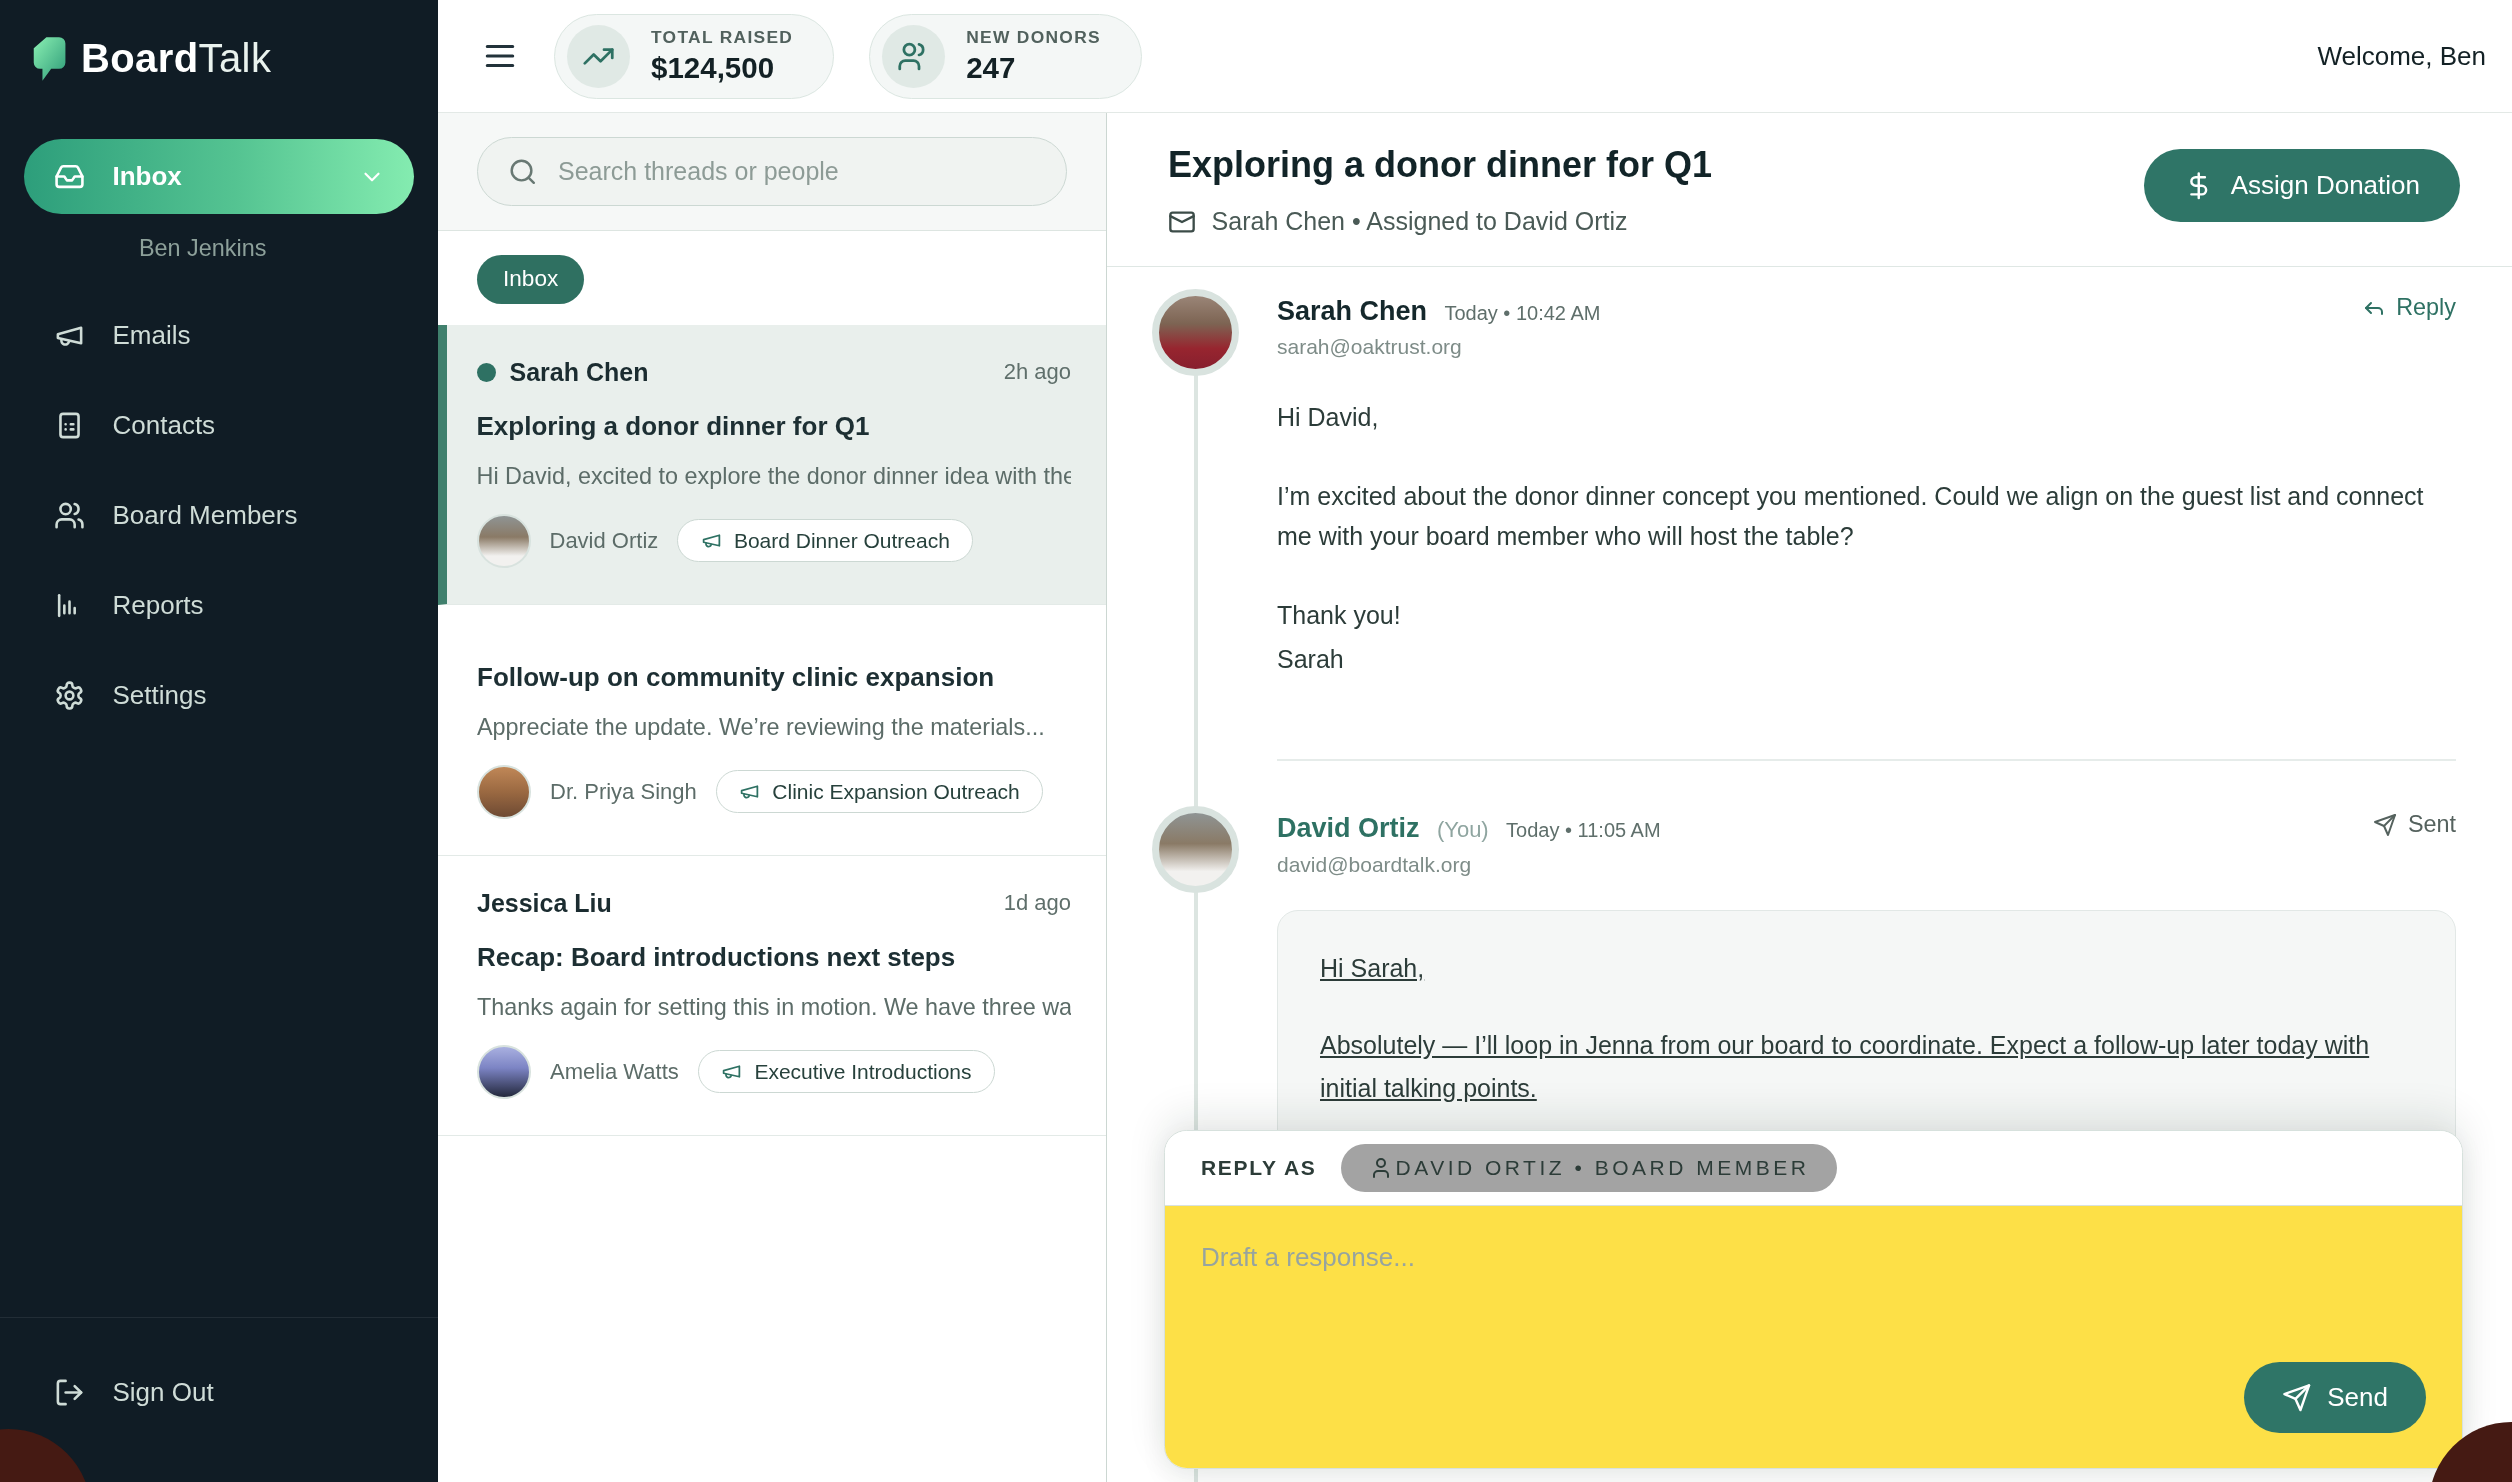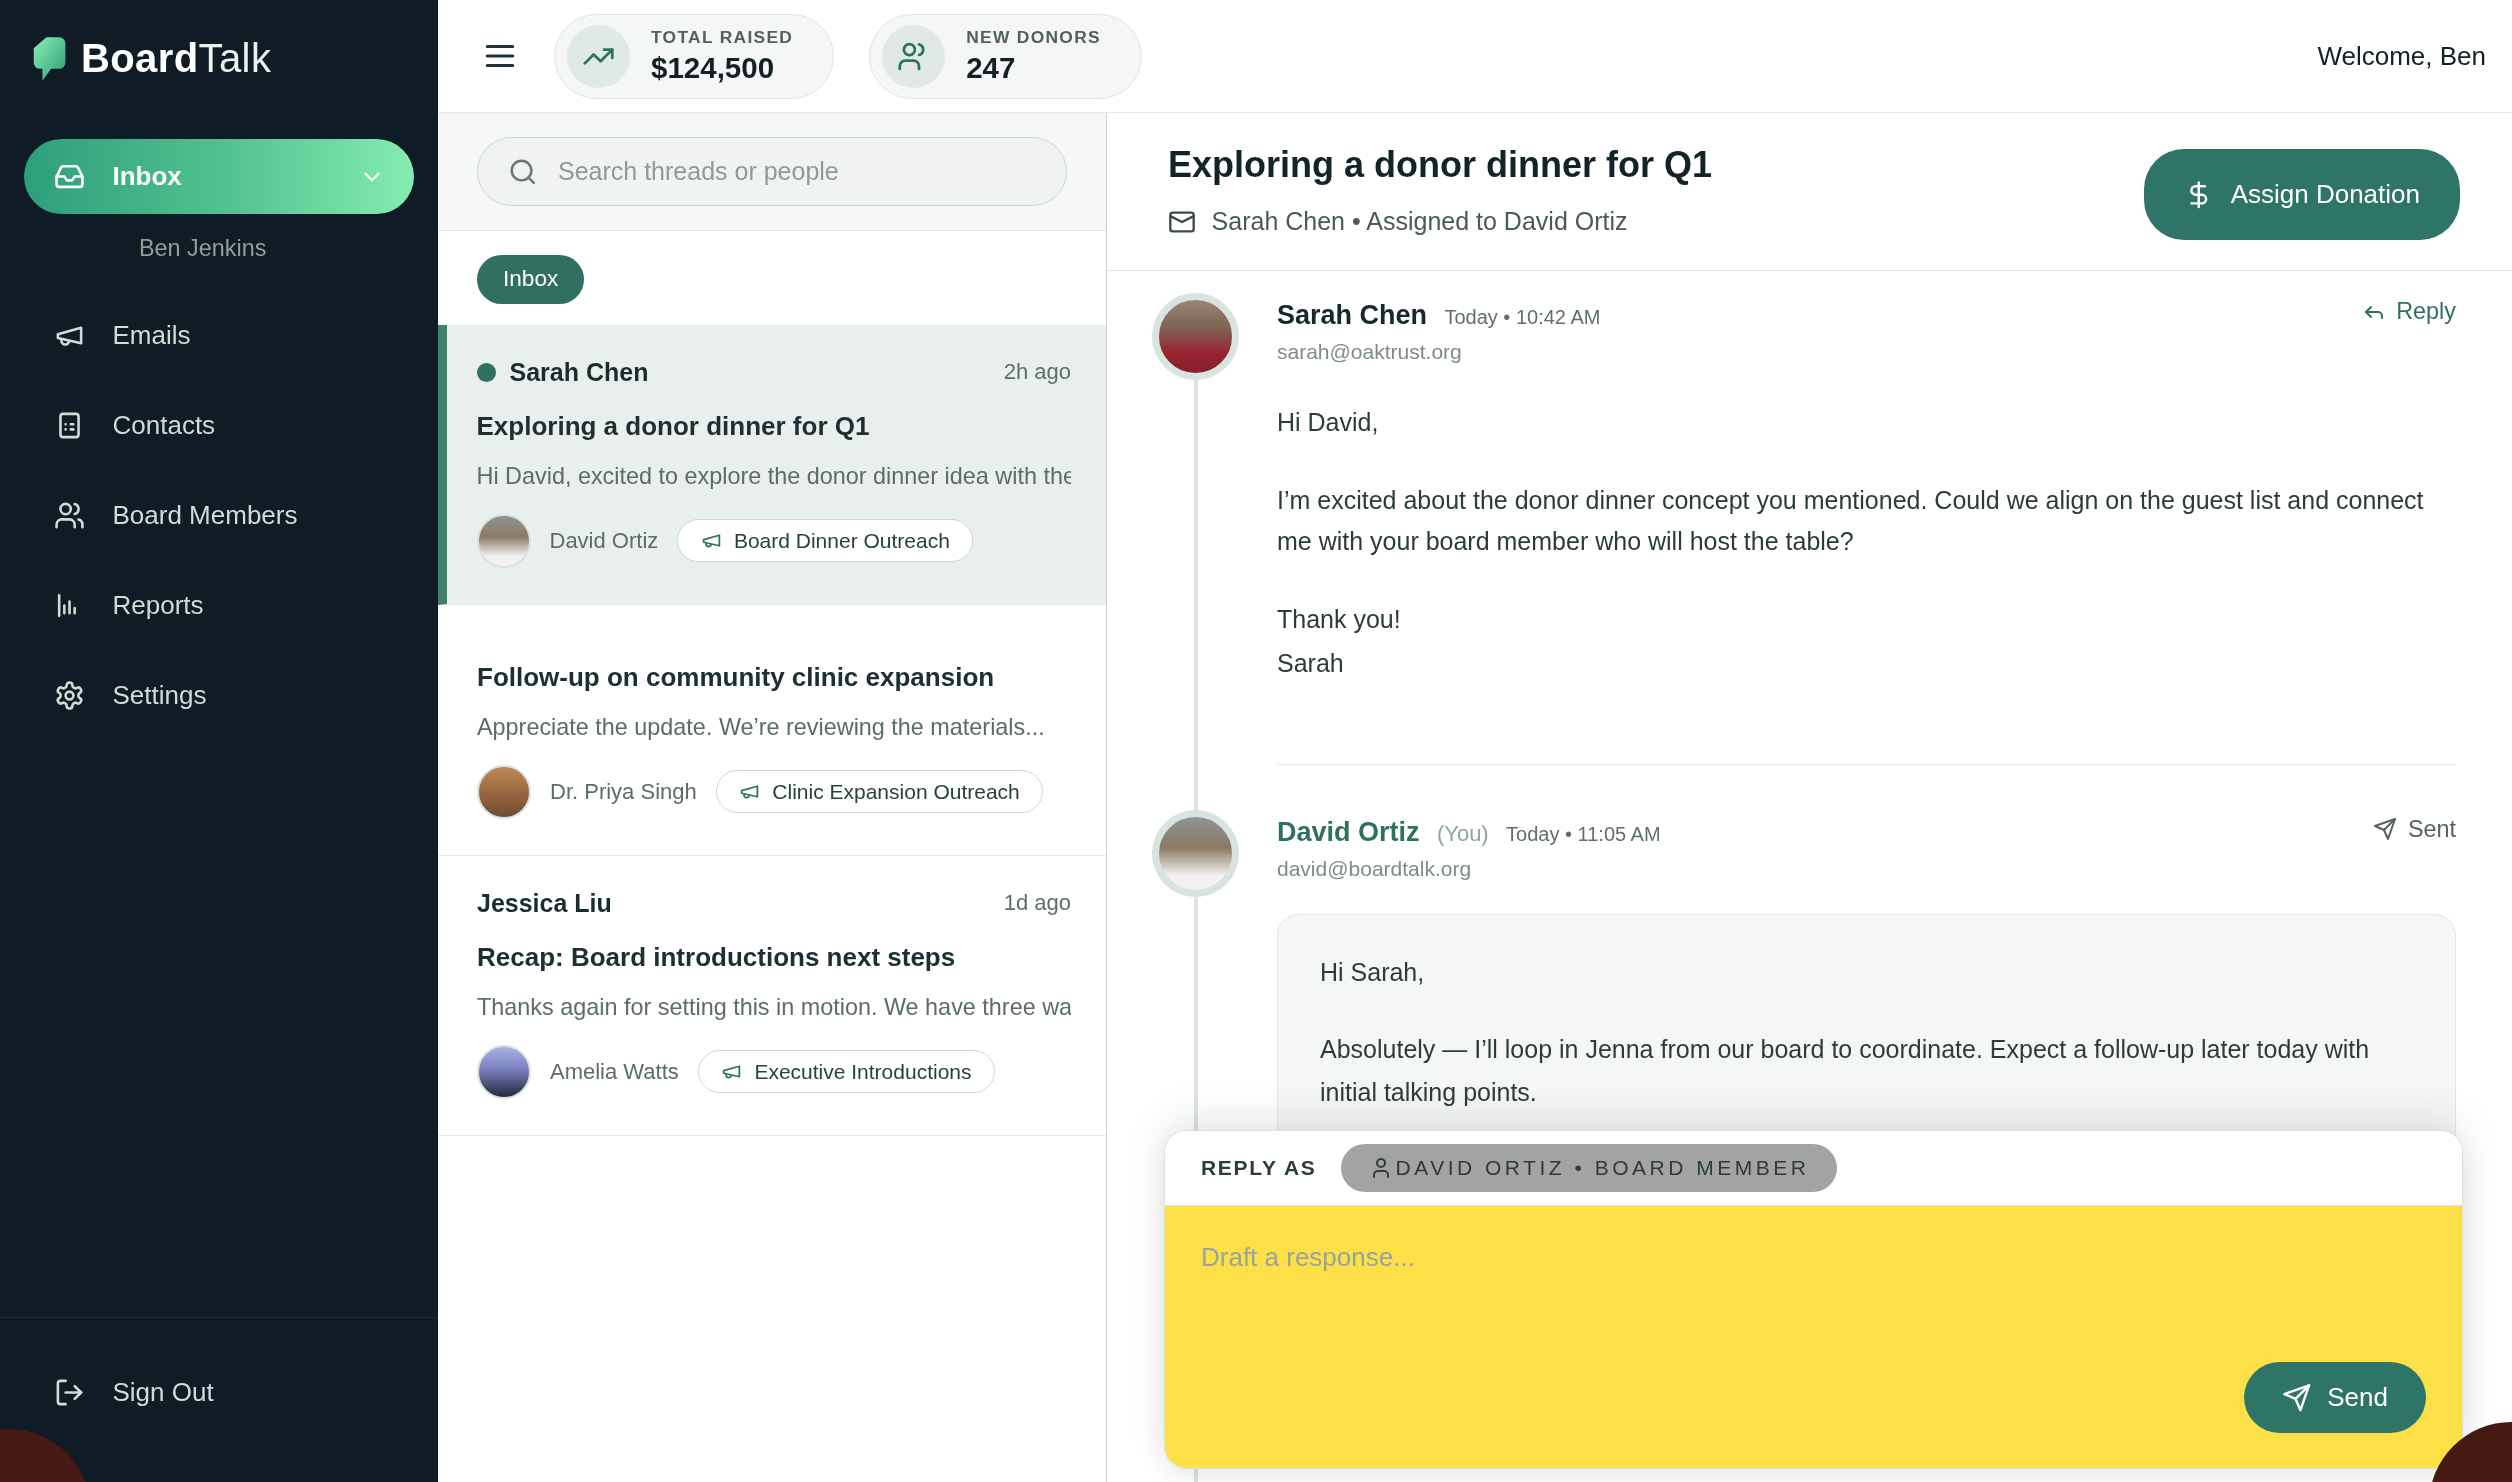--- a/index.html
+++ b/index.html
@@ -76,21 +76,21 @@
   
   .thread-view { flex: 1; display: flex; flex-direction: column; position: relative;
                  background: #fff; min-width: 0; overflow: hidden; }
   .tv-header { padding: 31px 52px 29.5px 61px; display: flex; align-items: flex-start;
                border-bottom: 1.7px solid #dfe7e4; flex-shrink: 0; }
   .tv-title { font-size: 36px; font-weight: 700; color: #122428; }
   .tv-meta { margin-top: 21px; display: flex; align-items: center; gap: 15.6px;
              font-size: 25px; color: #4a5a56; }
   .tv-meta .ic { color: #3c4c48; }
   .assign-btn { margin-left: auto; margin-top: 5.2px; display: flex; align-items: center; gap: 17.4px;
-                background: #2f7567; color: #fff; font-size: 26px; height: 91px; padding: 0 40px;
+                background: #2f7567; color: #fff; font-size: 26px; height: 73px; padding: 0 40px;
                 border: 0; border-radius: 40px; cursor: pointer; font-family: inherit; }
 
   .messages { flex: 1; position: relative; padding: 22.6px 56px 0 45px; overflow: hidden; }
   .timeline { position: absolute; left: 87px; top: 69px; bottom: 0; width: 3.5px; background: #dce5e1; }
   .msg { display: flex; gap: 38px; position: relative; }
   .avatar { width: 87px; height: 87px; border-radius: 50%; border: 7px solid #d9e3df;
             flex-shrink: 0; position: relative; z-index: 1; }
   .av-sarah  { background: linear-gradient(180deg,#9a8577 0%,#7d6453 38%,#97252f 72%,#871f2e 100%); }
   .av-david  { background: linear-gradient(180deg,#8f9494 0%,#8a7a66 42%,#f2f1ef 80%); }
   .av-priya  { background: linear-gradient(180deg,#c08757 0%,#9c6a42 48%,#6e4a33 100%); }
@@ -104,21 +104,21 @@
   .m-action { margin-left: auto; display: flex; align-items: center; gap: 10.4px; font-size: 23.4px; }
   .m-action.reply { color: #2e7163; cursor: pointer; }
   .m-action.sent { color: #55625e; }
   .m-email { font-size: 21px; color: #7e8c88; margin-top: 8.7px; }
   .m-paras { margin-top: 38px; font-size: 25px; color: #2c3c39; line-height: 1.62; max-width: 1215px; }
   .m-paras p { margin-bottom: 38px; }
   .m-paras p.tight { margin-bottom: 3.5px; }
   .msg-divider { height: 1.7px; background: #e6ecea; margin: 42px 0 45px 125px; }
   .msg-card { background: #f5f7f6; border: 1.7px solid #e2e8e6; border-radius: 21px;
               padding: 36px 42px 52px; margin-top: 33px; font-size: 25px; color: #2c3c39;
-              line-height: 1.7; }
+              line-height: 1.7; text-decoration: underline; }
   .msg-card p { margin-bottom: 35px; }
 
   
   .reply-card { position: absolute; left: 57px; right: 49px; bottom: 14px; height: 339px;
                 border: 1.7px solid #d7e1dd; border-radius: 22.6px; background: #fff; z-index: 3;
                 box-shadow: 0 -14px 38px rgba(18,40,34,.10), 0 10.4px 26px rgba(18,40,34,.07);
                 display: flex; flex-direction: column; overflow: hidden; }
   .reply-head { display: flex; align-items: center; gap: 24px; padding: 0 36px; height: 74px;
                 background: #fff; flex-shrink: 0; }
   .reply-label { font-size: 21px; font-weight: 700; color: #2c3c38; letter-spacing: 1.7px; }

